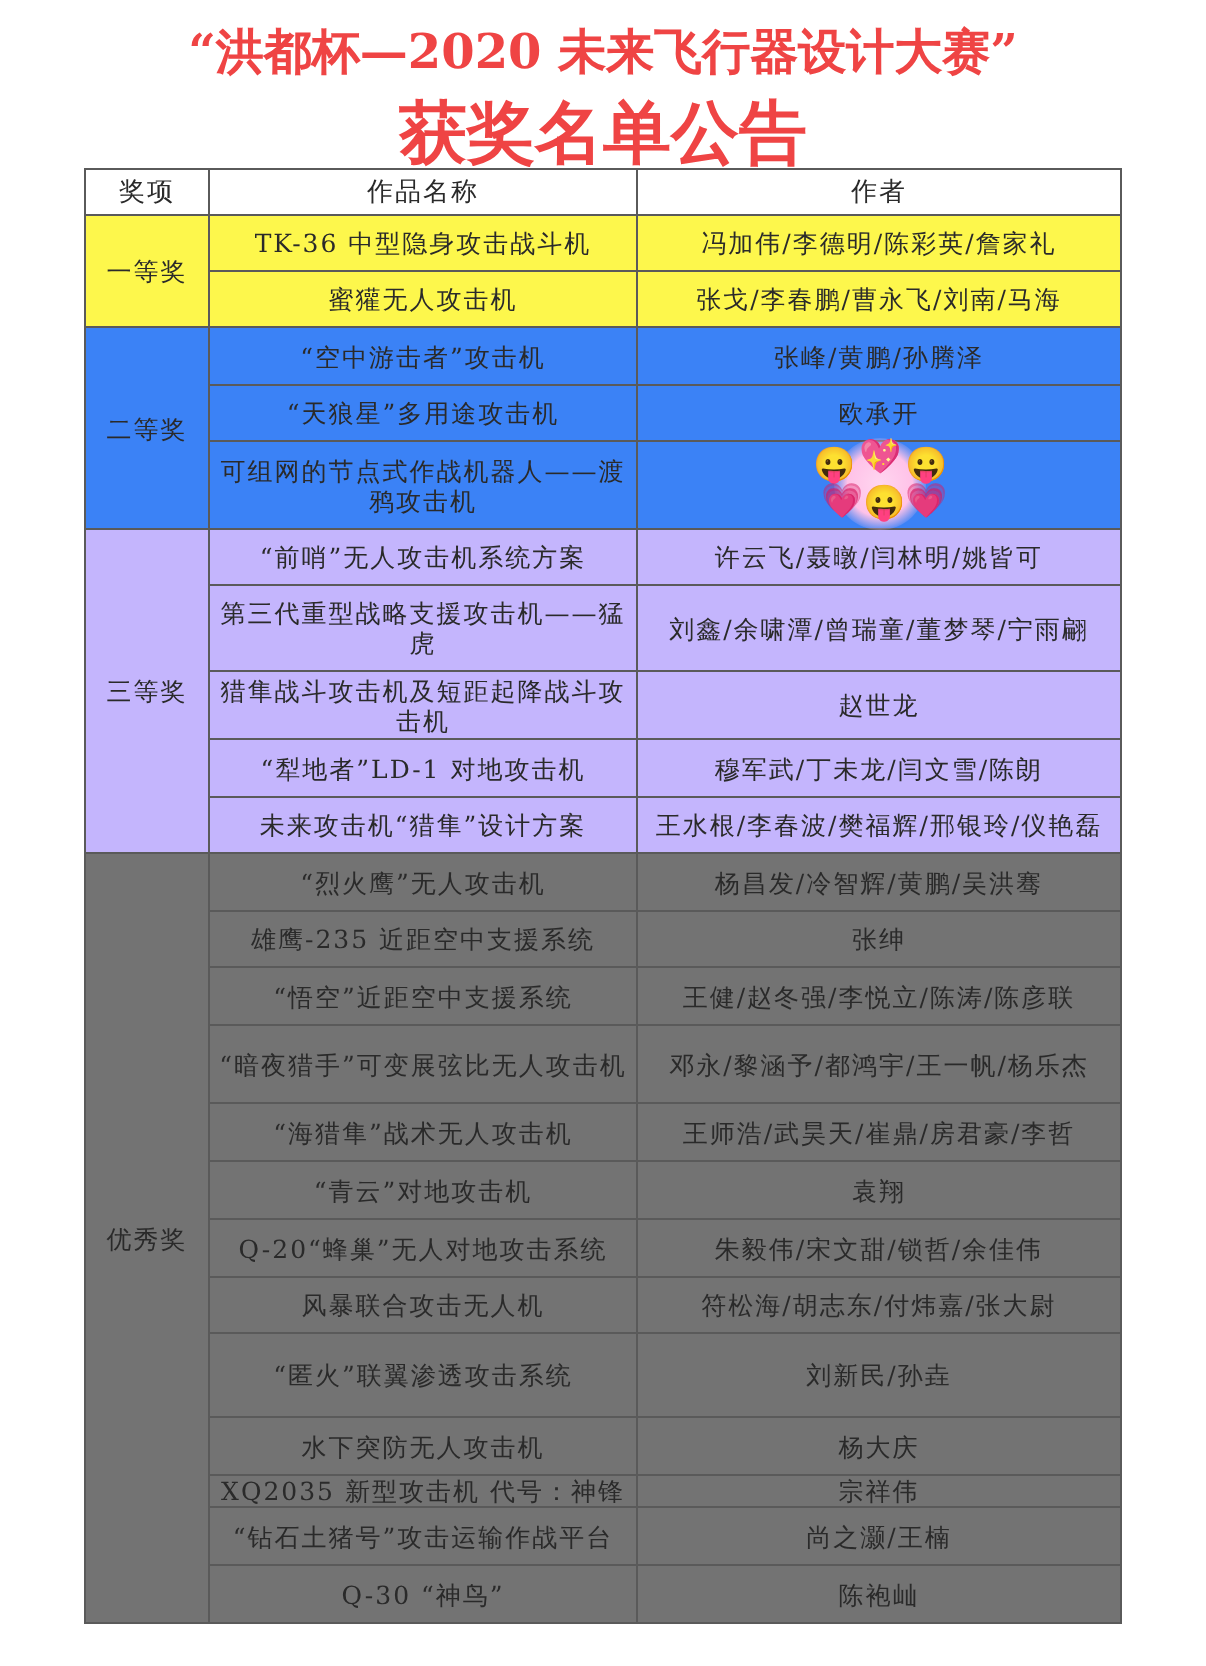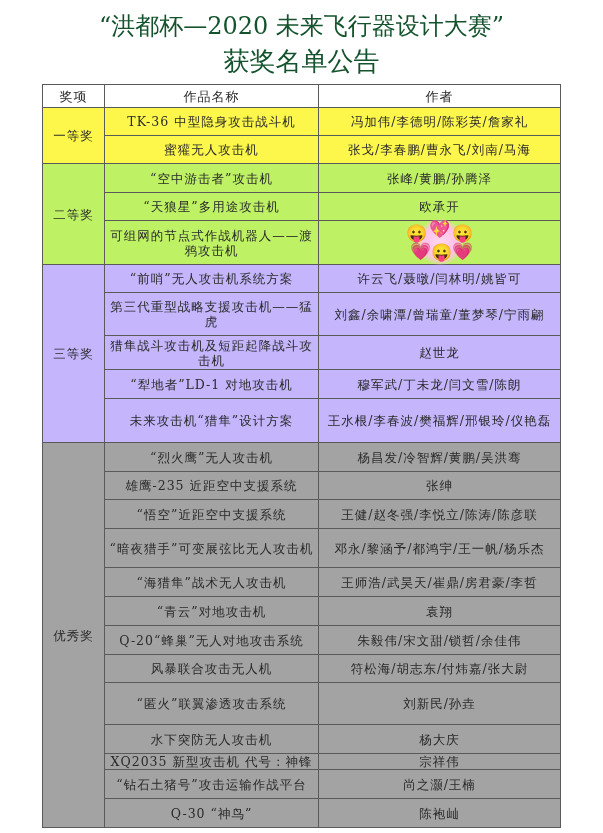--- a/index.html
+++ b/index.html
@@ -1,35 +1,35 @@
 <!DOCTYPE html>
 <html><head>
 <meta charset="utf-8">
 <style>
   html, body { margin: 0; padding: 0; background: #ffffff; }
   body { width: 603px; height: 833px; position: relative; overflow: hidden;
          font-family: "DejaVu Serif", "Liberation Serif", serif; color: #2a2a2a; }
   .title { position: absolute; left: 0; width: 603px; text-align: center;
-           font-weight: normal; color: #14532d; letter-spacing: 0px; }
+           font-weight: bold; color: #ef4444; letter-spacing: 0px; }
   .title1 { top: 10px; font-size: 24px; }
-  .title2 { top: 44px; font-size: 26px; }
+  .title2 { top: 44px; font-size: 34px; }
   table { position: absolute; left: 42px; top: 84px; width: 518px;
           border-collapse: collapse; table-layout: fixed; border-radius: 16px; }
   td, th { border: 1px solid #5a5a5a; text-align: center; vertical-align: middle;
            font-size: 12.5px; font-weight: normal; padding: 0 4px; line-height: 15px;
            letter-spacing: 1px; }
   th { font-family: "DejaVu Sans", "Liberation Sans", sans-serif; font-size: 13px;
        height: 22px; background: #ffffff; }
   .c1 { width: 62px; }
   .c2 { width: 214px; }
   .c3 { width: 242px; }
   tr.first td { background: #fdf74c; }
-  tr.second td { background: #bef264; margin-left: 20px; }
+  tr.second td { background: #3b82f6; margin-left: 20px; }
   tr.third td { background: #c4b5fd; }
-  tr.merit td { background: #a3a3a3; }
+  tr.merit td { background: #737373; }
   .emoji-sticker { display: inline-block; position: relative; width: 70px; height: 40px; }
   .emoji-sticker span { position: absolute; font-size: 17px; line-height: 17px; letter-spacing: 0; }
   .glow { position: absolute; left: 12px; top: -2px; width: 46px; height: 46px; border-radius: 50%;
           background: radial-gradient(circle, #ffd6f0 0%, #ffc2e8 50%, rgba(255,194,232,0) 75%); }
 </style>
 </head>
 <body>
 
 <div class="title title1">“洪都杯—2020 未来飞行器设计大赛”</div>
 <div class="title title2">获奖名单公告</div>
@@ -93,21 +93,21 @@
       <td>刘鑫/余啸潭/曾瑞童/董梦琴/宁雨翩</td>
     </tr>
     <tr class="third" style="height:34px">
       <td>猎隼战斗攻击机及短距起降战斗攻击机</td>
       <td>赵世龙</td>
     </tr>
     <tr class="third" style="height:29px">
       <td>“犁地者”LD-1 对地攻击机</td>
       <td>穆军武/丁未龙/闫文雪/陈朗</td>
     </tr>
-    <tr class="third" style="height:44px">
+    <tr class="third" style="height:28px">
       <td>未来攻击机“猎隼”设计方案</td>
       <td>王水根/李春波/樊福辉/邢银玲/仪艳磊</td>
     </tr>
 
     <tr class="merit" style="height:29px">
       <td rowspan="13">优秀奖</td>
       <td>“烈火鹰”无人攻击机</td>
       <td>杨昌发/冷智辉/黄鹏/吴洪骞</td>
     </tr>
     <tr class="merit" style="height:28px">

